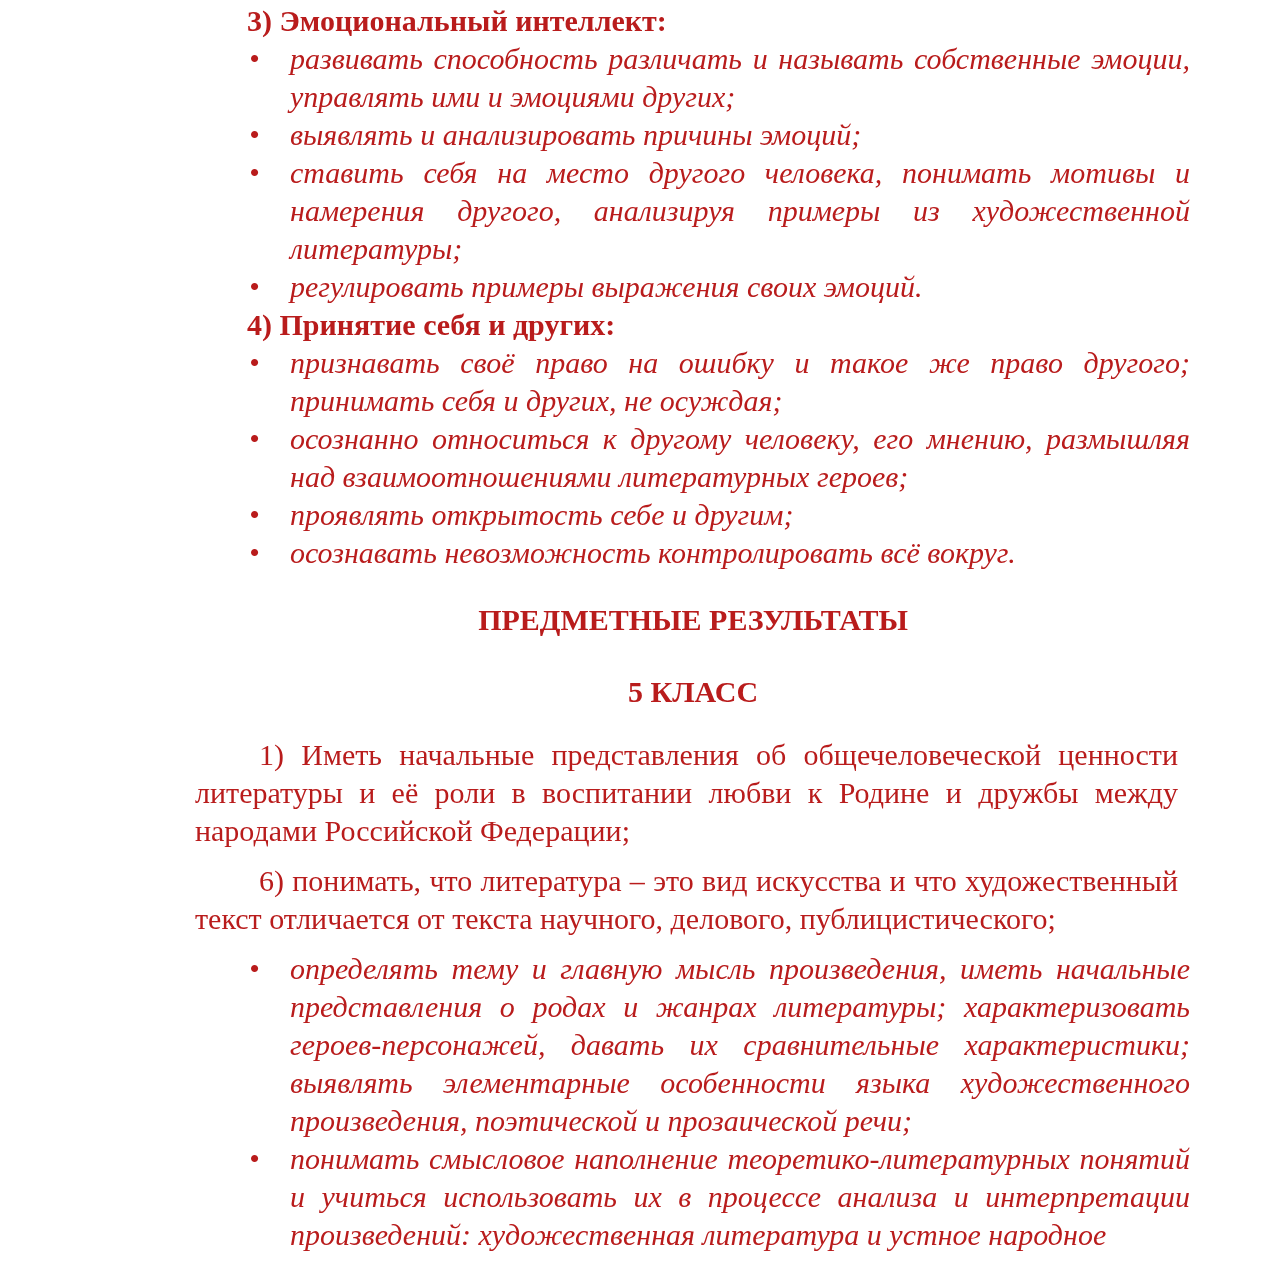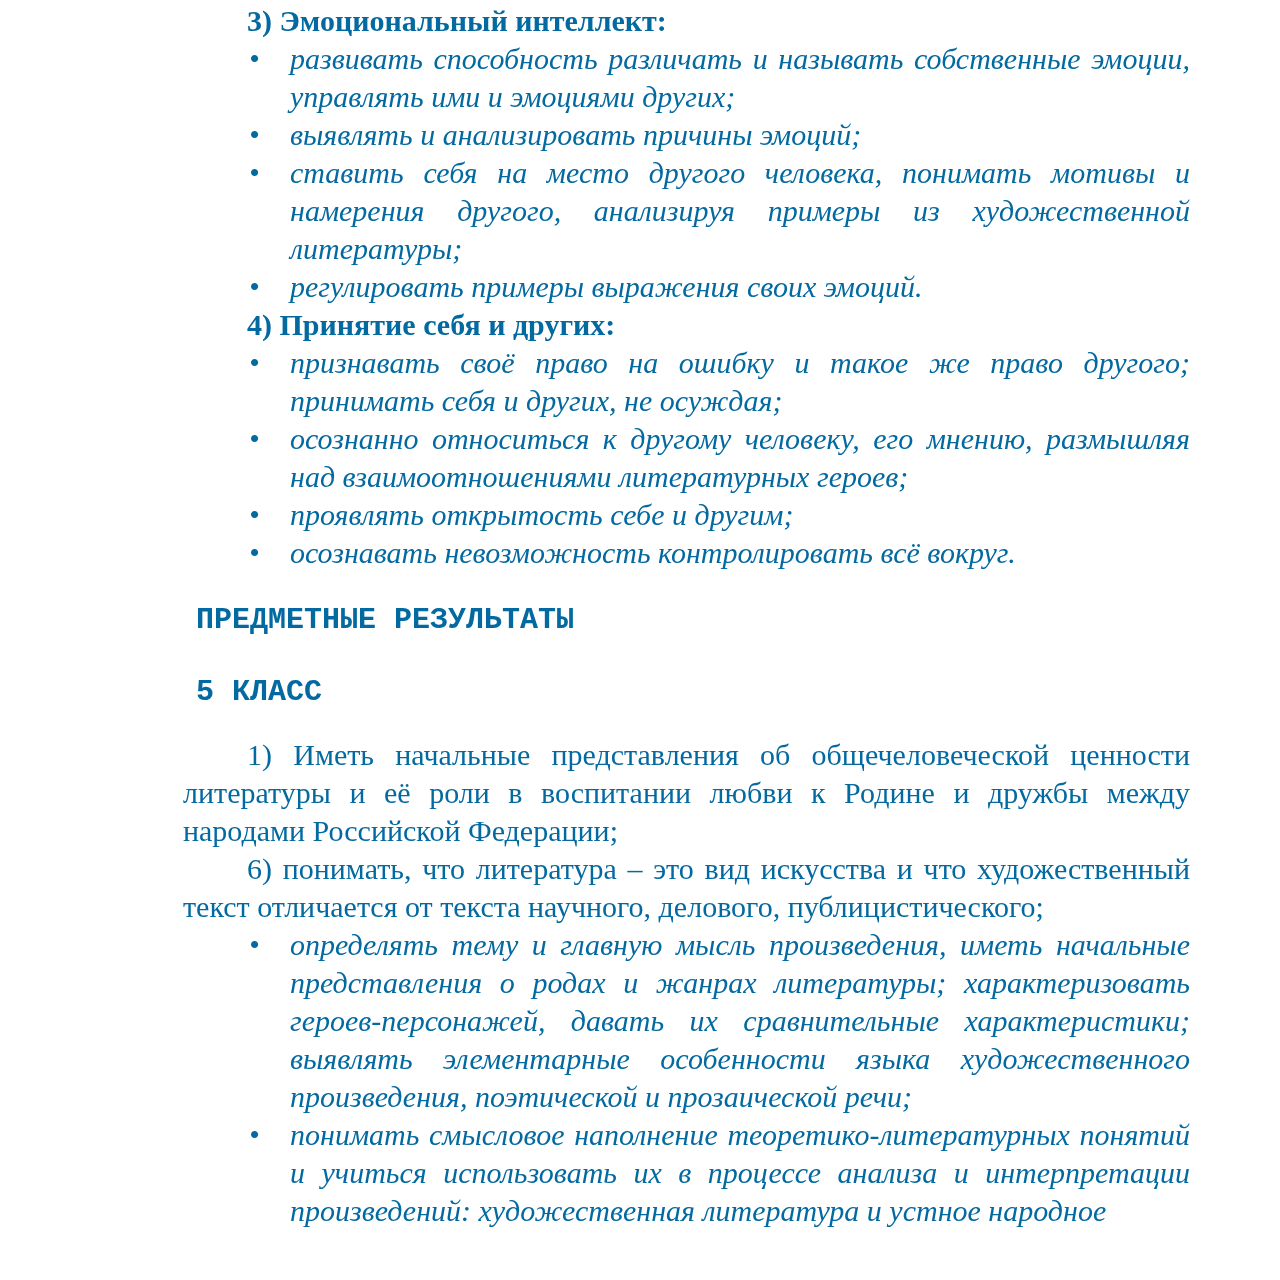--- a/index.html
+++ b/index.html
@@ -13,21 +13,21 @@
     overflow: hidden;
   }
   .page {
     box-sizing: border-box;
     width: 1280px;
     height: 1280px;
     padding: 2px 90px 0 183px;
     font-family: "Liberation Serif", "DejaVu Serif", serif;
     font-size: 30px;
     line-height: 38px;
-    color: #0369a1;
+    color: #b91c1c;
     text-align: justify;
     overflow: hidden;
   }
   .sec-title {
     margin: 0;
     font-weight: bold;
     text-indent: 64px;
     text-align: left;
   }
   ul.bullets {
@@ -43,27 +43,26 @@
   }
   ul.bullets li::before {
     content: "\2022";
     position: absolute;
     left: 66px;
     top: 0;
   }
   .big-heading {
     margin: 10px 0 0 13px;
     font-weight: bold;
-    text-align: left;
-    font-family: Liberation Mono, monospace;
+    text-align: center;
   }
   .h-results { margin-top: 29px; }
   .h-grade   { margin-top: 34px; }
   p.para {
-    margin: 0;
+    margin: 12px;
     text-indent: 64px;
   }
   p.para.first { margin-top: 25px; }
 </style>
 </head>
 <body>
 
 <div class="page">
 
   <p class="sec-title">3) Эмоциональный интеллект:</p>

